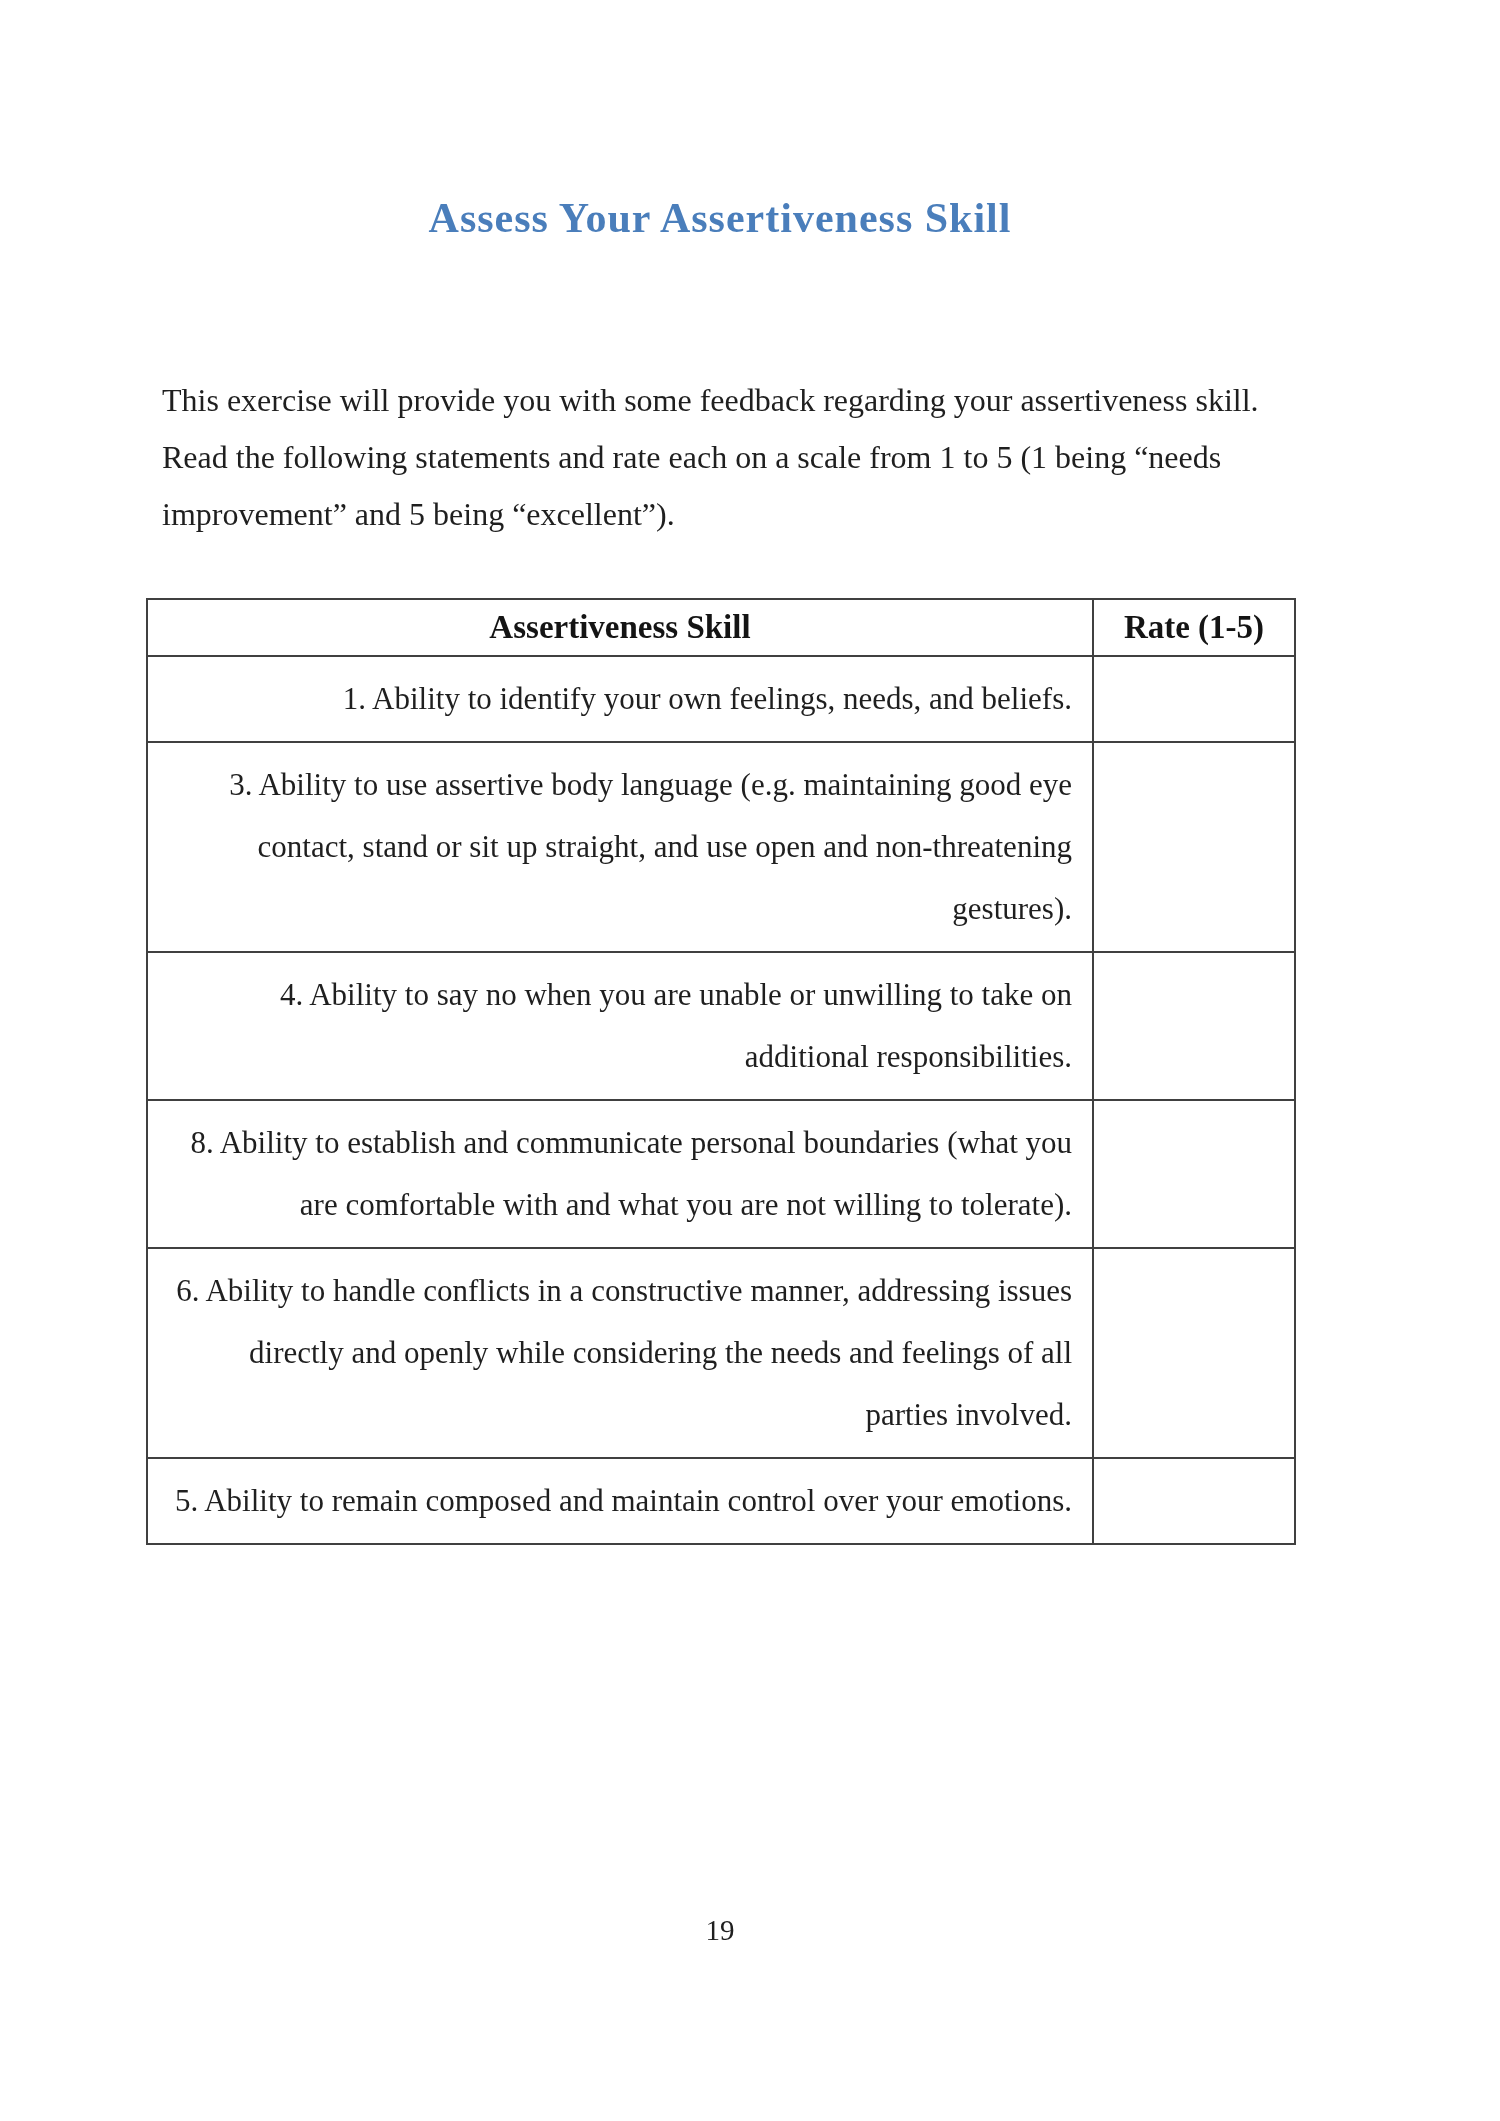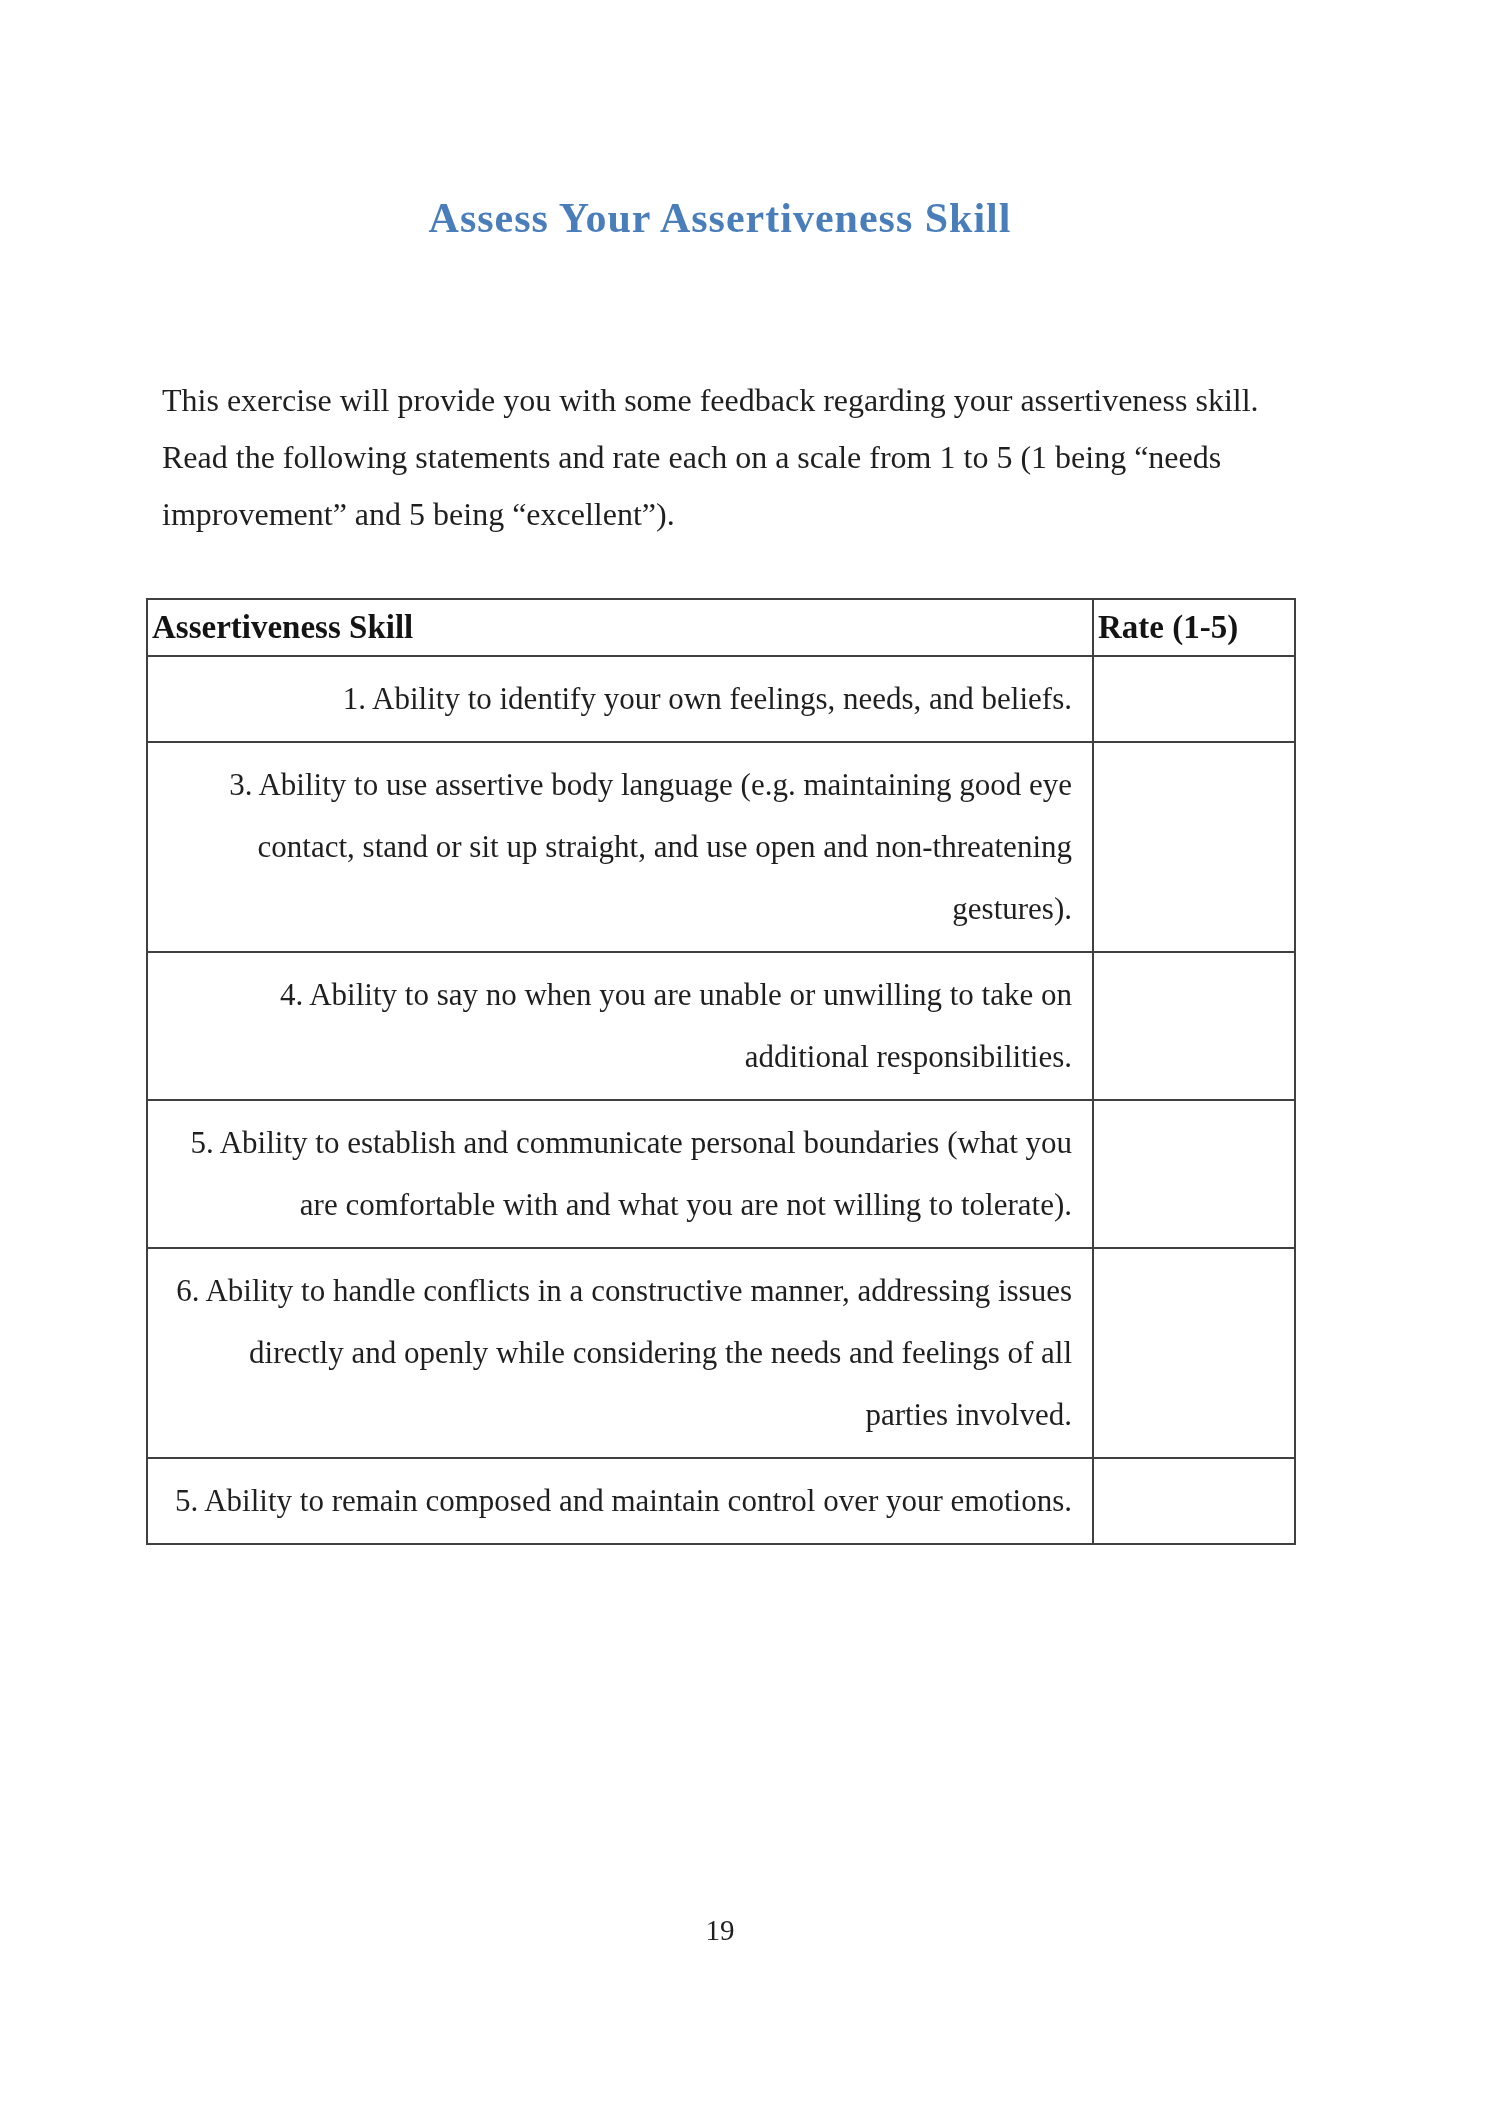--- a/index.html
+++ b/index.html
@@ -50,21 +50,21 @@
   }
   .skills-table th,
   .skills-table td {
     border: 2px solid #404040;
     vertical-align: middle;
     background: #ffffff;
   }
   .skills-table th {
     font-size: 33px;
     font-weight: 700;
-    text-align: left;
+    text-align: center;
     padding: 7px 4px;
     line-height: 41px;
     color: #141414;
   }
   .skill-cell {
     font-size: 31px;
     line-height: 62px;
     padding: 11px 20px 11px 16px;
     text-align: right;
   }
@@ -107,21 +107,21 @@
       </tr>
       <tr>
         <td class="skill-cell">3. Ability to use assertive body language (e.g. maintaining good eye contact, stand or sit up straight, and use open and non-threatening gestures).</td>
         <td class="rate-cell"></td>
       </tr>
       <tr>
         <td class="skill-cell">4. Ability to say no when you are unable or unwilling to take on additional responsibilities.</td>
         <td class="rate-cell"></td>
       </tr>
       <tr>
-        <td class="skill-cell">5. Ability to establish and communicate personal boundaries (what you are comfortable with and what you are not willing to tolerate).</td>
+        <td class="skill-cell">8. Ability to establish and communicate personal boundaries (what you are comfortable with and what you are not willing to tolerate).</td>
         <td class="rate-cell"></td>
       </tr>
       <tr>
         <td class="skill-cell">6. Ability to handle conflicts in a constructive manner, addressing issues directly and openly while considering the needs and feelings of all parties involved.</td>
         <td class="rate-cell"></td>
       </tr>
       <tr>
         <td class="skill-cell">5. Ability to remain composed and maintain control over your emotions.</td>
         <td class="rate-cell"></td>
       </tr>

